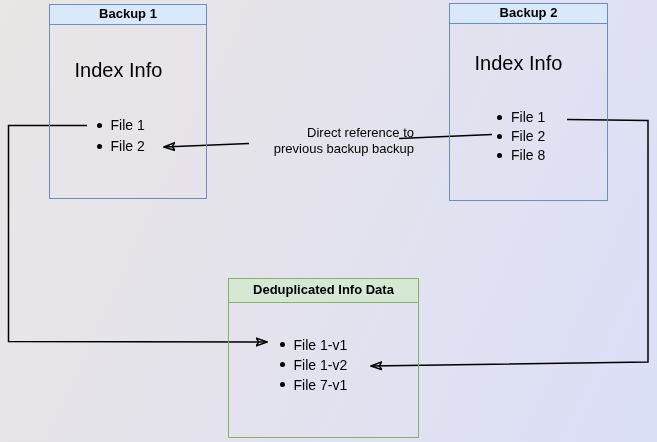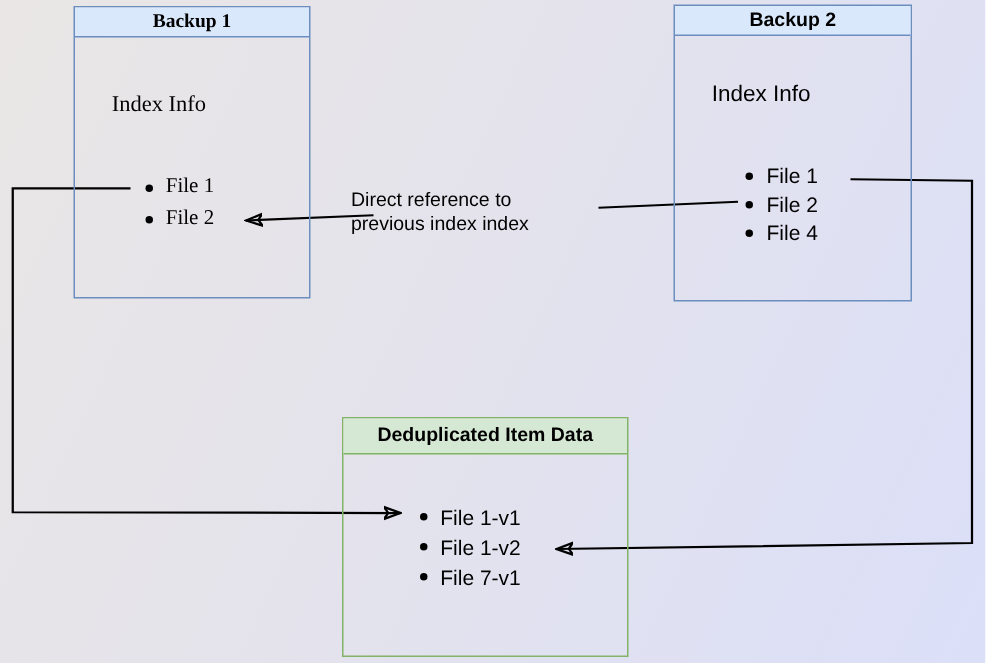--- a/index.html
+++ b/index.html
@@ -26,39 +26,39 @@
   .node{position:absolute;border:1.5px solid;}
   .node.blue{border-color:var(--blue-border);}
   .node.green{border-color:var(--green-border);}
   .node-header{
     position:absolute;left:0;right:0;top:0;
     text-align:center;font-weight:bold;font-size:13px;
     border-bottom:1.5px solid;
   }
   .blue .node-header{background:var(--blue-fill);border-color:var(--blue-border);height:19.5px;line-height:18px;}
   .green .node-header{background:var(--green-fill);border-color:var(--green-border);height:24px;line-height:22px;}
-  .subtitle{position:absolute;font-size:15px;line-height:18px;white-space:nowrap;}
+  .subtitle{position:absolute;font-size:20px;line-height:18px;white-space:nowrap;}
   .bullet-list{position:absolute;}
   .bullet-row{display:flex;align-items:center;white-space:nowrap;}
   .bullet-disc{width:5px;height:5px;border-radius:50%;background:var(--connector);margin-right:9px;flex:0 0 auto;}
   .bullet-label{font-size:14px;}
-  #backup1-box{left:49px;top:4px;width:158px;height:195px;font-family:Liberation Serif, serif;}
+  #backup1-box{left:49px;top:4px;width:158px;height:195px;}
   #backup1-subtitle{left:24.5px;top:55.5px;}
   #backup1-list{left:46.5px;top:109.5px;}
   #backup1-list .bullet-row{height:21px;}
   #backup2-box{left:449px;top:3px;width:159px;height:198px;}
   #backup2-subtitle{left:24.5px;top:49.5px;}
   #backup2-list{left:47px;top:103.5px;}
   #backup2-list .bullet-row{height:19px;}
   #dedup-box{left:228px;top:278px;width:191px;height:160px;}
   #dedup-list{left:50.5px;top:55.5px;text-align:right;}
   #dedup-list .bullet-row{height:20px;}
   #annotation{
     position:absolute;left:234px;top:125px;width:180px;
-    text-align:left;font-size:13px;line-height:16px;
+    text-align:right;font-size:13px;line-height:16px;
   }
 </style>
 </head>
 <body>
 
 <div id="canvas">
 
   <svg id="connectors" width="657" height="442" viewBox="0 0 657 442" xmlns="http://www.w3.org/2000/svg">
     <defs>
       <marker id="arr" markerUnits="userSpaceOnUse" markerWidth="12" markerHeight="12" viewBox="0 0 12 12" refX="11" refY="6" orient="auto">
@@ -93,41 +93,41 @@
       <div class="bullet-row">
         <span class="bullet-disc"></span>
         <span class="bullet-label">File 1</span>
       </div>
       <div class="bullet-row">
         <span class="bullet-disc"></span>
         <span class="bullet-label">File 2</span>
       </div>
       <div class="bullet-row">
         <span class="bullet-disc"></span>
-        <span class="bullet-label">File 4</span>
+        <span class="bullet-label">File 8</span>
       </div>
     </div>
   </div>
 
   <div class="node green" id="dedup-box">
-    <div class="node-header">Deduplicated Item Data</div>
+    <div class="node-header">Deduplicated Info Data</div>
     <div class="bullet-list" id="dedup-list">
       <div class="bullet-row">
         <span class="bullet-disc"></span>
         <span class="bullet-label">File 1-v1</span>
       </div>
       <div class="bullet-row">
         <span class="bullet-disc"></span>
         <span class="bullet-label">File 1-v2</span>
       </div>
       <div class="bullet-row">
         <span class="bullet-disc"></span>
         <span class="bullet-label">File 7-v1</span>
       </div>
     </div>
   </div>
 
   <div id="annotation">
     <div>Direct reference to</div>
-    <div>previous index index</div>
+    <div>previous backup backup</div>
   </div>
 
 </div>
 
 </body></html>

